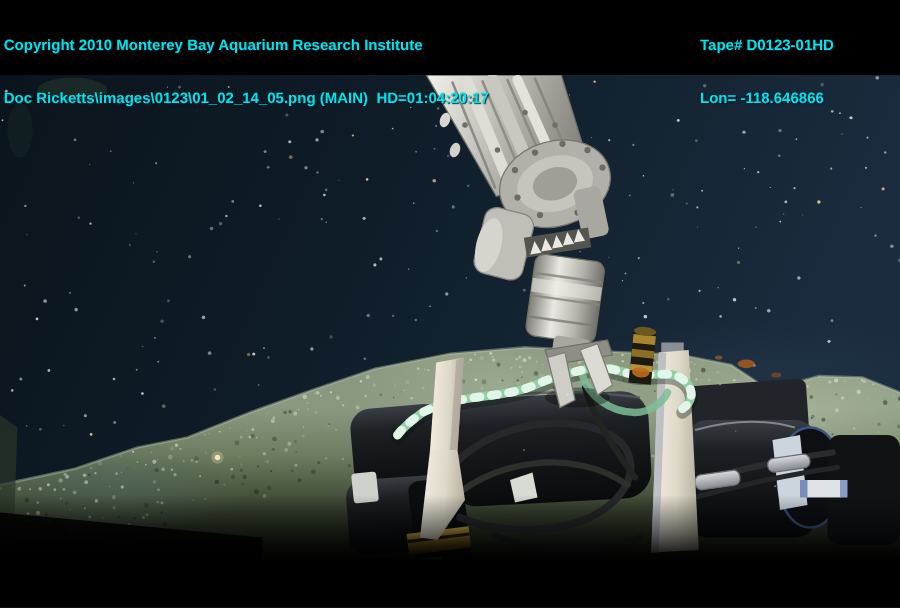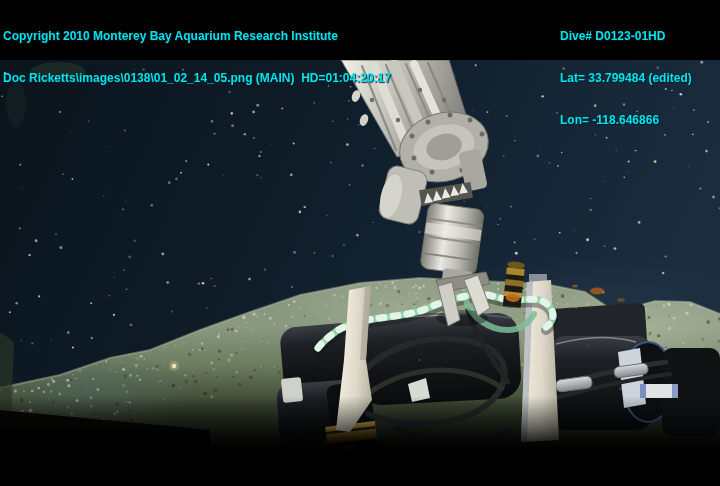--- a/index.html
+++ b/index.html
@@ -889,23 +889,22 @@
           <circle cx="257.4" cy="175.3" r="0.99" fill="#e8f0f4" opacity="0.38"></circle>
           <circle cx="126.6" cy="289.3" r="0.80" fill="#e8f0f4" opacity="0.50"></circle>
         </g>
       <rect x="0" y="396" width="720" height="56" fill="url(#fade)"></rect>
       <polygon points="0,410 210,430 210,452 0,452" fill="#000" opacity="0.85"></polygon>
     </g>
   </svg>
 
   <div class="ovl tl">
     <div>Copyright 2010 Monterey Bay Aquarium Research Institute</div>
-    <div>Doc Ricketts\images\0138\01_02_14_05.png (MAIN)  HD=01:04:20:17</div>
+    <div>Doc Ricketts\images\0123\01_02_14_05.png (MAIN)  HD=01:04:20:17</div>
   </div>
   <div class="ovl tr">
-    <div>Dive# D0123-01HD</div>
-    <div>Lat= 33.799484 (edited)</div>
+    <div>Tape# D0123-01HD</div>
     <div>Lon= -118.646866</div>
   </div>
   <div class="ovl bl">
     
   </div>
 </div>
 
 </body></html>

